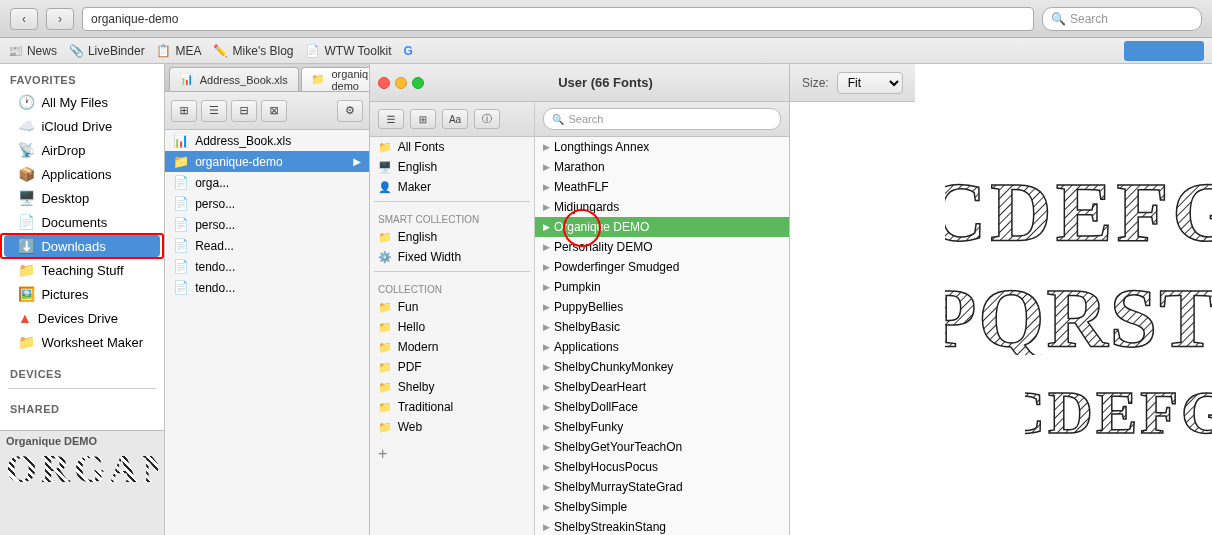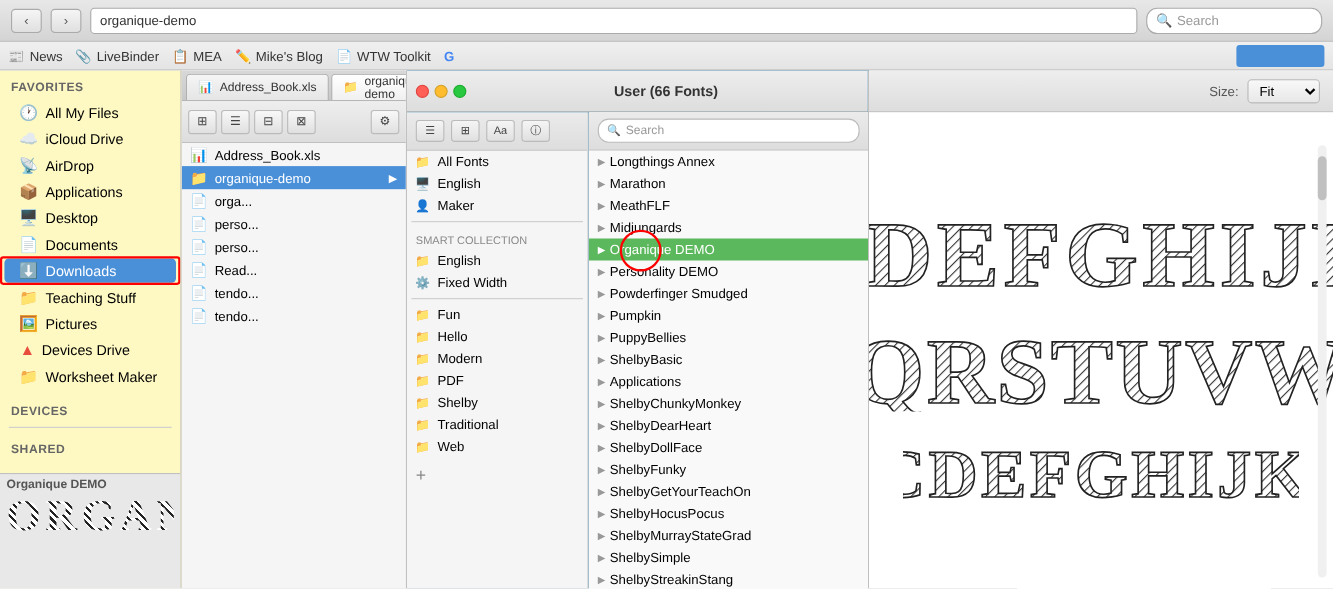--- a/index.html
+++ b/index.html
@@ -78,21 +78,21 @@
     
     .main-area {
       display: flex;
       flex: 1;
       overflow: hidden;
     }
 
     
     .finder-sidebar {
       width: 165px;
-      background: #fef9c3;
+      background: #ffffff;
       border-right: 1px solid #c0c0c0;
       display: flex;
       flex-direction: column;
       flex-shrink: 0;
       overflow: hidden;
     }
     .finder-section-label {
       font-size: 11px;
       font-weight: 700;
       color: #666;
@@ -151,21 +151,21 @@
       font-size: 12px;
     }
     .file-item.selected { background: #4a90d9; color: white; }
     .file-icon { margin-right: 6px; font-size: 13px; }
     .file-arrow { margin-left: auto; font-size: 10px; color: #999; }
     .file-item.selected .file-arrow { color: white; }
 
     
     .font-book {
       width: 420px;
-      background: #0369a1;
+      background: #fdba74;
       border-right: 1px solid #c0c0c0;
       display: flex;
       flex-direction: column;
       flex-shrink: 0;
       overflow: hidden;
     }
     .font-book-header {
       height: 38px;
       background: linear-gradient(to bottom, #eee, #ddd);
       border-bottom: 1px solid #c0c0c0;
@@ -250,21 +250,21 @@
     }
     .font-list-item.active { background: #5cb85c; color: white; }
     .font-arrow { margin-right: 4px; font-size: 9px; color: #999; }
     .font-list-item.active .font-arrow { color: white; }
 
     
     .font-preview {
       flex: 1;
       background: white;
       display: flex;
-      flex-direction: column;
+      flex-direction: row;
       overflow: hidden;
     }
     .preview-header {
       height: 38px;
       background: linear-gradient(to bottom, #eee, #ddd);
       border-bottom: 1px solid #c0c0c0;
       display: flex; align-items: center;
       padding: 0 12px;
       justify-content: flex-end;
       gap: 8px;
@@ -590,20 +590,21 @@
           <div class="coll-section-label">Smart Collection</div>
           <div class="coll-item">
             <span class="coll-icon">📁</span>
             <span>English</span>
           </div>
           <div class="coll-item">
             <span class="coll-icon">⚙️</span>
             <span>Fixed Width</span>
           </div>
           <div class="coll-divider"></div>
+          <div class="coll-section-label">Collection</div>
           <div class="coll-item">
             <span class="coll-icon">📁</span>
             <span>Fun</span>
           </div>
           <div class="coll-item">
             <span class="coll-icon">📁</span>
             <span>Hello</span>
           </div>
           <div class="coll-item">
             <span class="coll-icon">📁</span>

